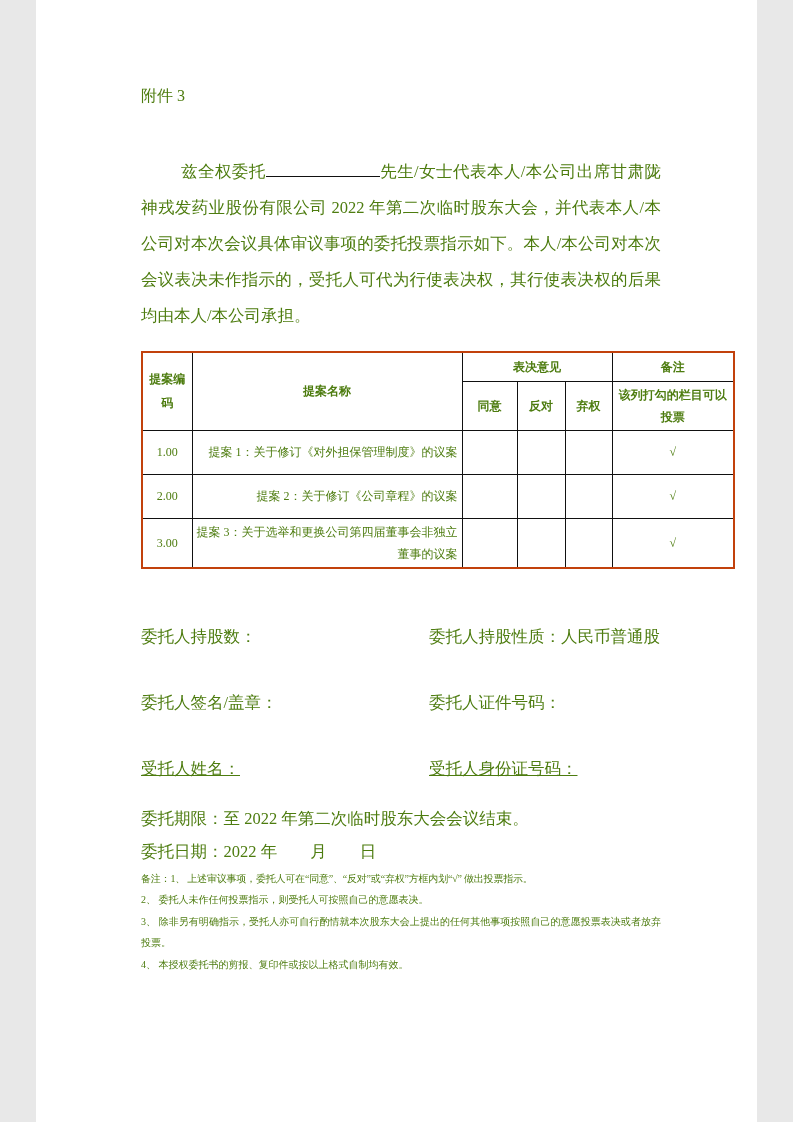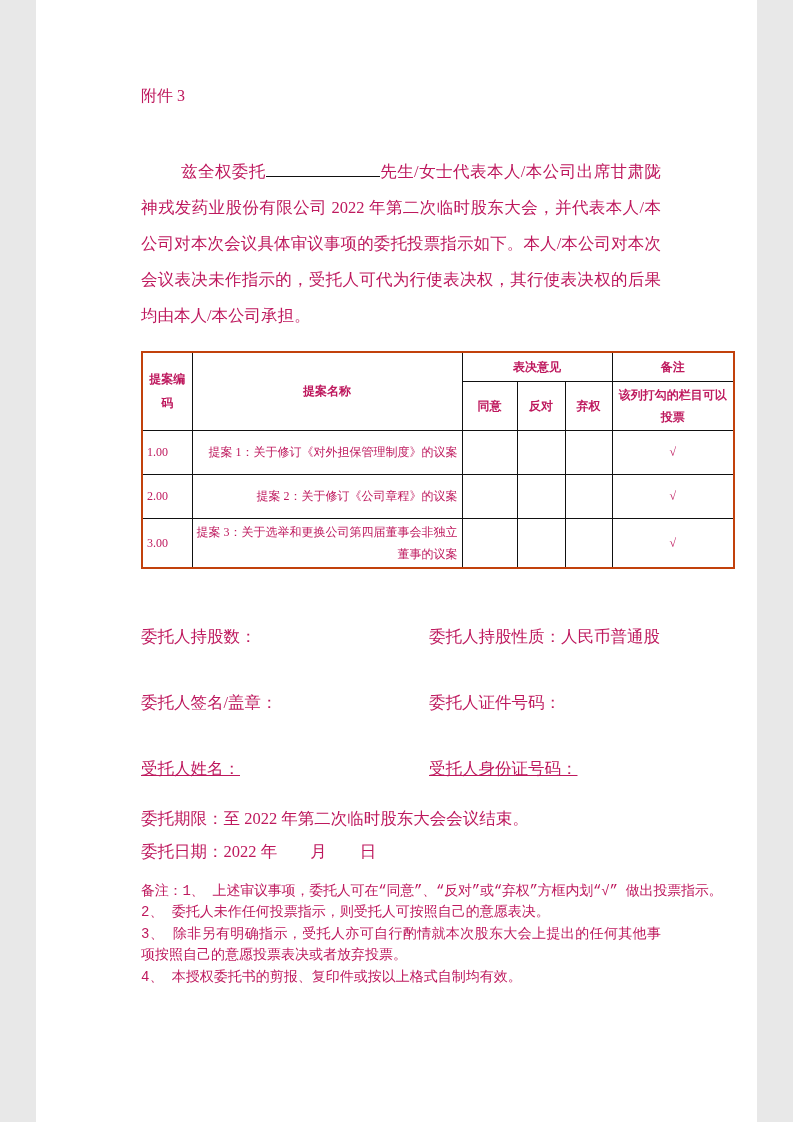--- a/index.html
+++ b/index.html
@@ -2,21 +2,21 @@
 <html><head>
 <meta charset="utf-8">
 <style>
   html, body { margin: 0; padding: 0; background: #e8e8e8; }
   .page {
     position: relative;
     width: 721px;
     height: 1122px;
     margin: 0 auto;
     background: #ffffff;
-    color: #be185d;
+    color: #4d7c0f;
     font-family: "Liberation Serif", "DejaVu Serif", serif;
     overflow: hidden;
     box-sizing: border-box;
     padding: 0 96px 0 105px;
   }
   .attachment {
     margin-top: 86px;
     font-size: 16px;
     line-height: 20px;
   }
@@ -60,34 +60,34 @@
   table.vote-table th { font-weight: bold; text-align: center; }
   .col-code    { width: 50px; }
   .col-name    { width: 270px; }
   .col-agree   { width: 55px; }
   .col-against { width: 48px; }
   .col-abstain { width: 47px; }
   .col-remark  { width: 122px; }
   tr.hdr-top th { height: 28px; line-height: 24px; }
   tr.hdr-sub th { height: 47px; line-height: 22px; }
   tr.body-row td { height: 44px; line-height: 22px; }
-  td.cell-code   { text-align: left; margin-left: 24px; }
+  td.cell-code   { text-align: center; margin-left: 24px; }
   td.cell-name   { text-align: right; padding-left: 8px; padding-right: 6px; }
   td.cell-check  { text-align: center; }
   .sig-block { margin-top: 58px; font-size: 16.5px; }
   .sig-row {
     display: grid;
     grid-template-columns: 288px auto;
     line-height: 20px;
     margin-bottom: 46px;
   }
   .sig-row:last-child { margin-bottom: 0; text-decoration: underline; }
   .term-line { margin-top: 30px; font-size: 16.5px; line-height: 20px; }
   .date-line { margin-top: 13px; font-size: 16.5px; line-height: 20px; }
-  .notes { margin-top: 19px; font-size: 14px; font-family: Liberation Mono, monospace; }
+  .notes { margin-top: 6px; font-size: 10px; }
   .note { line-height: 21.5px; text-align: justify; margin: 0; }
   .note.first { white-space: nowrap; letter-spacing: -0.2px; }
 </style>
 </head>
 <body>
 
 <div class="page">
 
   <div class="attachment">附件 3</div>
 

